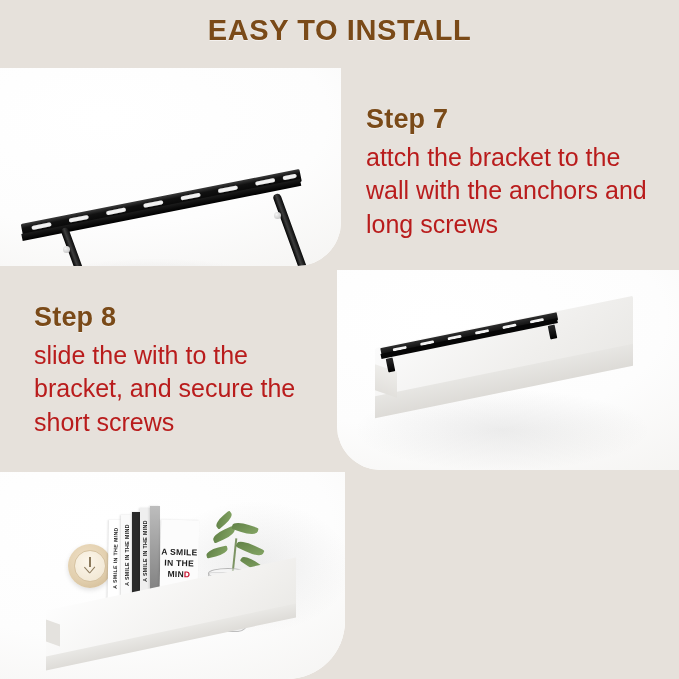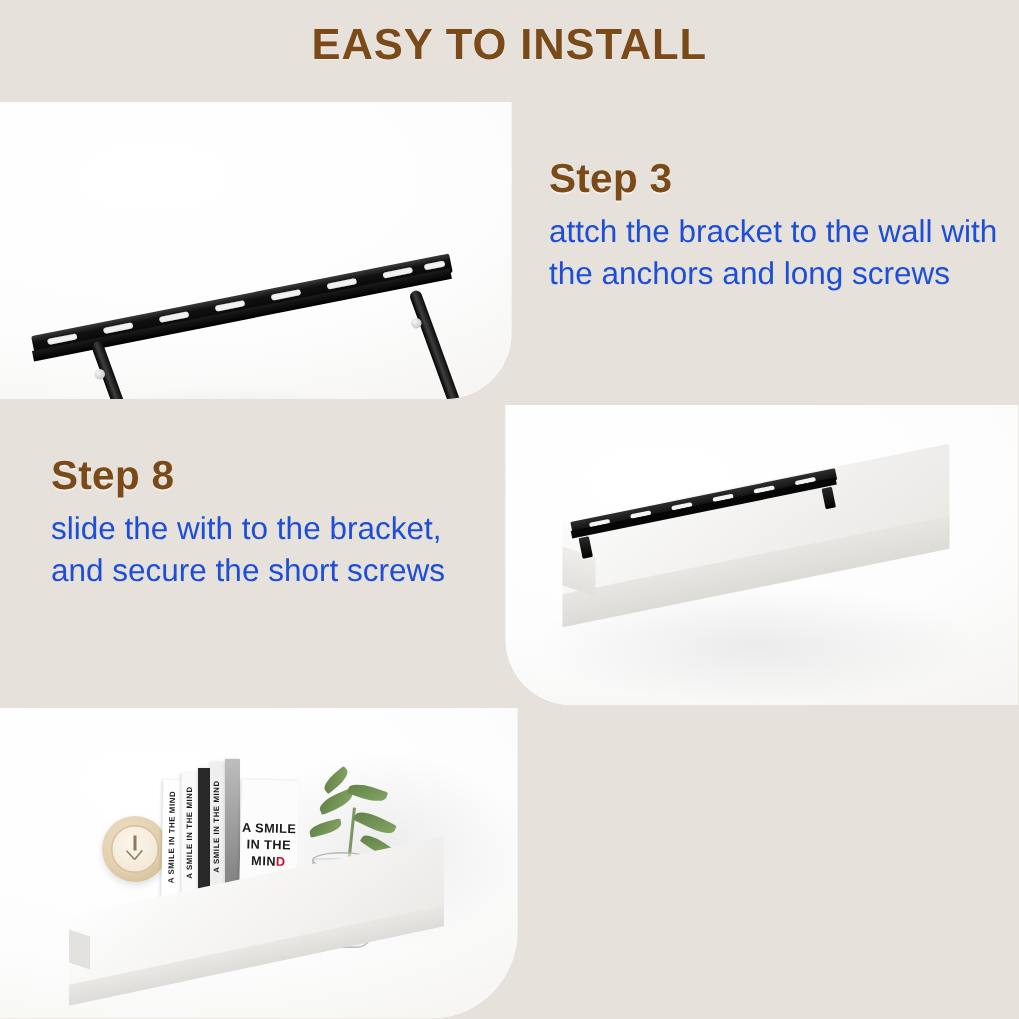--- a/index.html
+++ b/index.html
@@ -68,23 +68,23 @@
 
   .step-head {
     font-size: 27px;
     font-weight: bold;
     color: #7a4a18;
     letter-spacing: 0.2px;
     margin: 0 0 6px 0;
     text-shadow: 0 1px 0 rgba(255,255,255,0.5);
   }
   .step-body {
-    font-size: 21px;
+    font-size: 25px;
     line-height: 1.33;
-    color: #1d4ed8;
+    color: #b91c1c;
     margin: 0;
   }
 
   
   .art1 { position:absolute; inset:0; }
   .br-bar {
     position: absolute;
     left: 22px; top: 156px;
     width: 284px; height: 13px;
     background: linear-gradient(180deg,#3a3a3a 0%, #111 35%, #050505 100%);
@@ -305,21 +305,21 @@
 
       <div class="rod-screw" style="left:63px; top:178px;"></div>
 
       <div class="rod" style="left:272px; top:126px; height:86px; transform:rotate(-20deg); transform-origin: top center;"></div>
 
       <div class="rod-screw" style="left:274px; top:144px;"></div>
     </div>
   </div>
 
   <div class="textblock tb-1">
-    <div class="step-head">Step 3</div>
+    <div class="step-head">Step 7</div>
     <div class="step-body">attch the bracket to the wall with the anchors and long screws</div>
   </div>
 
   <div class="panel panel-2">
     <div class="panel-inner"></div>
     <div class="art2">
       <div class="wallshadow" style="left:20px; top:120px; width:290px; height:80px;"></div>
 
       <div class="shelf2-top"></div>
       <div class="shelf2-front"></div>

